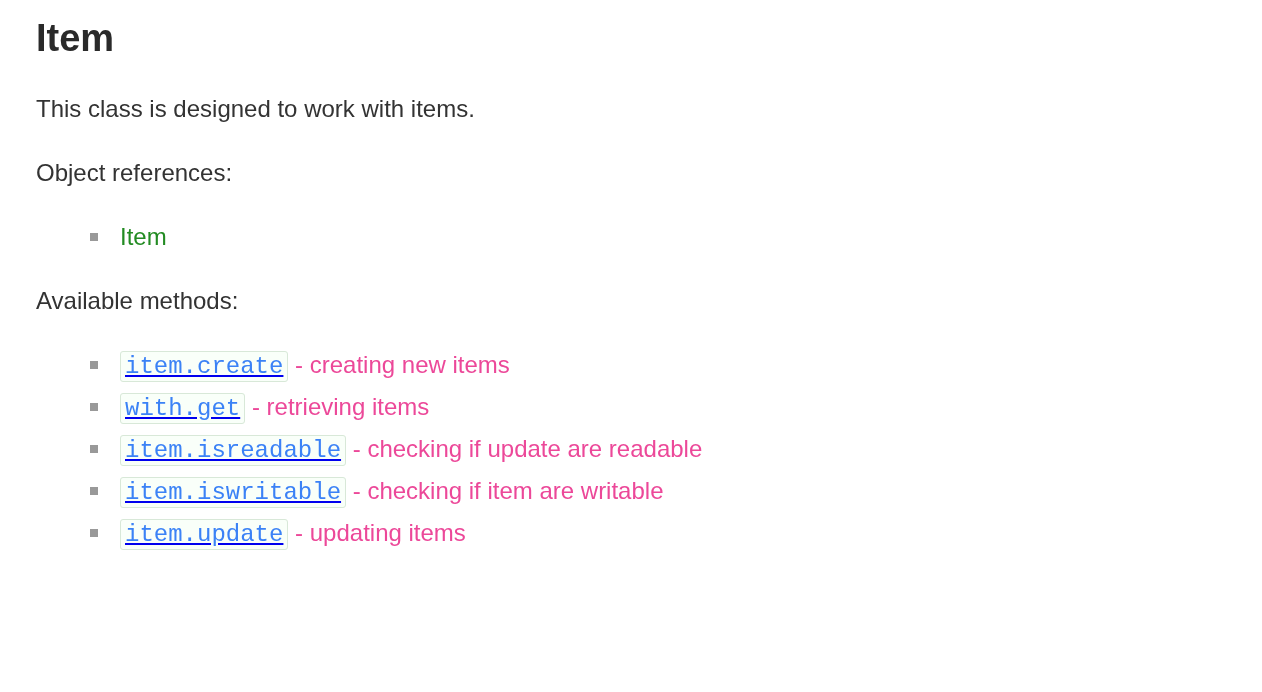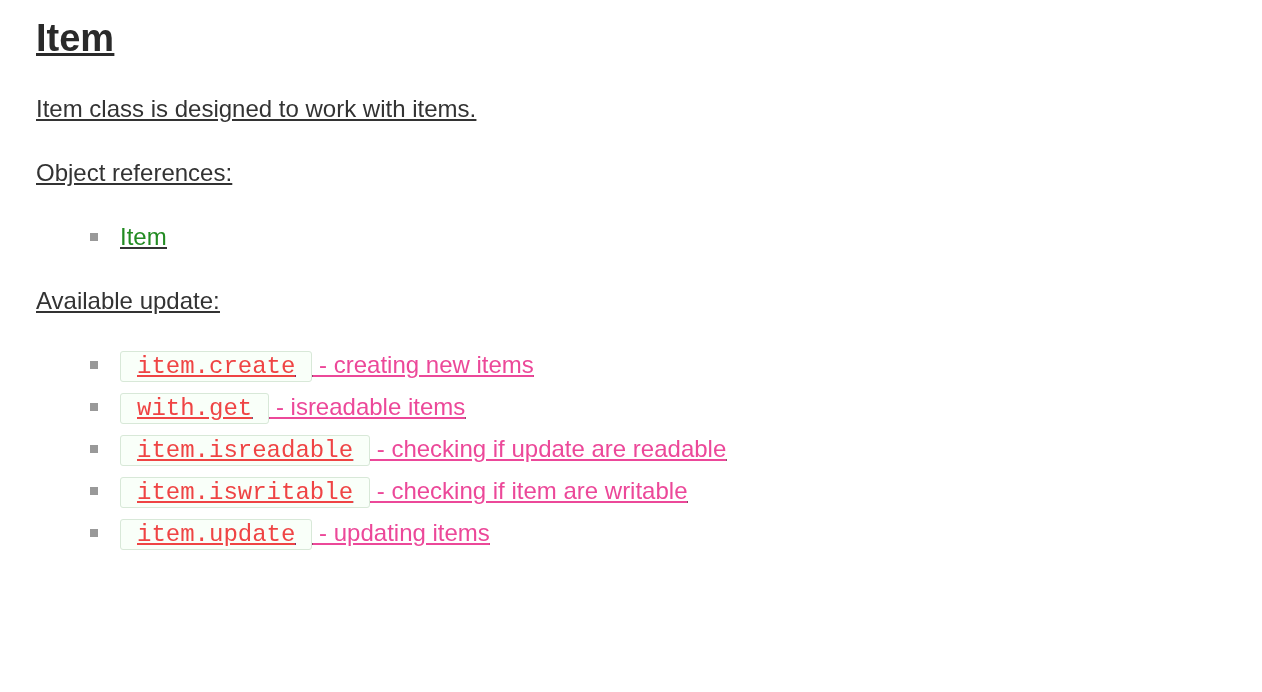--- a/index.html
+++ b/index.html
@@ -1,19 +1,18 @@
 <!DOCTYPE html>
 <html><head>
   <meta charset="utf-8">
   <style>
     * {
       margin: 0;
       padding: 0;
       box-sizing: border-box;
-      text-decoration: underline;
     }
     body {
       font-family: "Helvetica Neue", Helvetica, Arial, sans-serif;
       color: #333;
       background: #fff;
       padding: 10px 36px;
       font-size: 24px;
       line-height: 1.5;
     }
     h1 {
@@ -47,50 +46,50 @@
     }
     a.link {
       color: #228b22;
       text-decoration: none;
     }
     code.method {
       font-family: "Courier New", Courier, monospace;
       background: #f9fff9;
       border: 1px solid #d8e8d8;
       border-radius: 3px;
-      padding: 1px 16px;
-      color: #ef4444;
+      padding: 1px 4px;
+      color: #3b82f6;
     }
     .desc {
       color: #ec4899;
     }
   </style>
 </head>
 <body>
 
 <h1>Item</h1>
 
-<p>Item class is designed to work with items.</p>
+<p>This class is designed to work with items.</p>
 
 <p>Object references:</p>
 
 <ul>
   <li>
     <a href="#" class="link">Item</a>
   </li>
 </ul>
 
-<p>Available update:</p>
+<p>Available methods:</p>
 
 <ul>
   <li>
     <a href="#"><code class="method">item.create</code></a><span class="desc"> - creating new items</span>
   </li>
   <li>
-    <a href="#"><code class="method">with.get</code></a><span class="desc"> - isreadable items</span>
+    <a href="#"><code class="method">with.get</code></a><span class="desc"> - retrieving items</span>
   </li>
   <li>
     <a href="#"><code class="method">item.isreadable</code></a><span class="desc"> - checking if update are readable</span>
   </li>
   <li>
     <a href="#"><code class="method">item.iswritable</code></a><span class="desc"> - checking if item are writable</span>
   </li>
   <li>
     <a href="#"><code class="method">item.update</code></a><span class="desc"> - updating items</span>
   </li>

